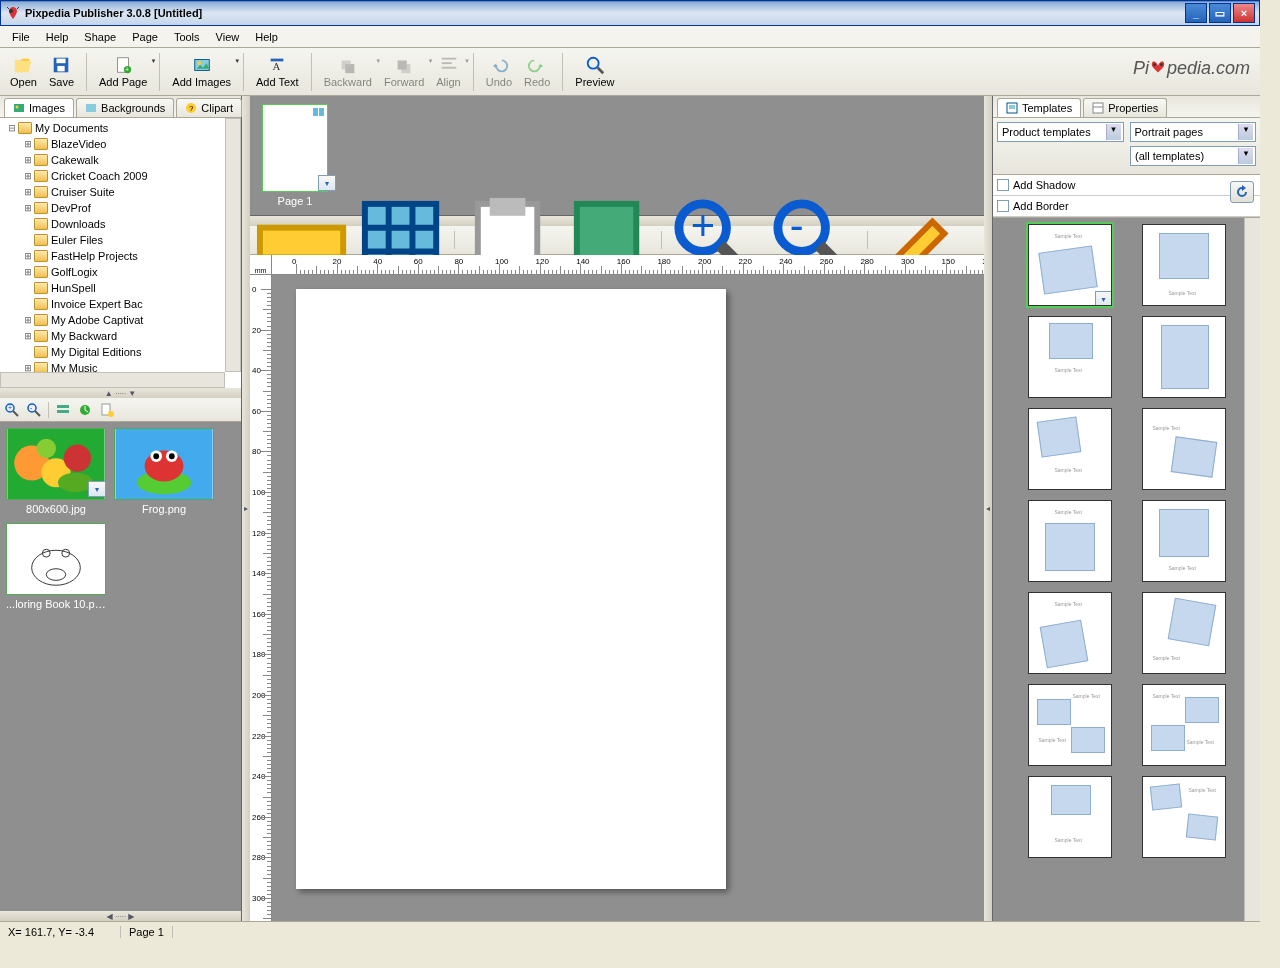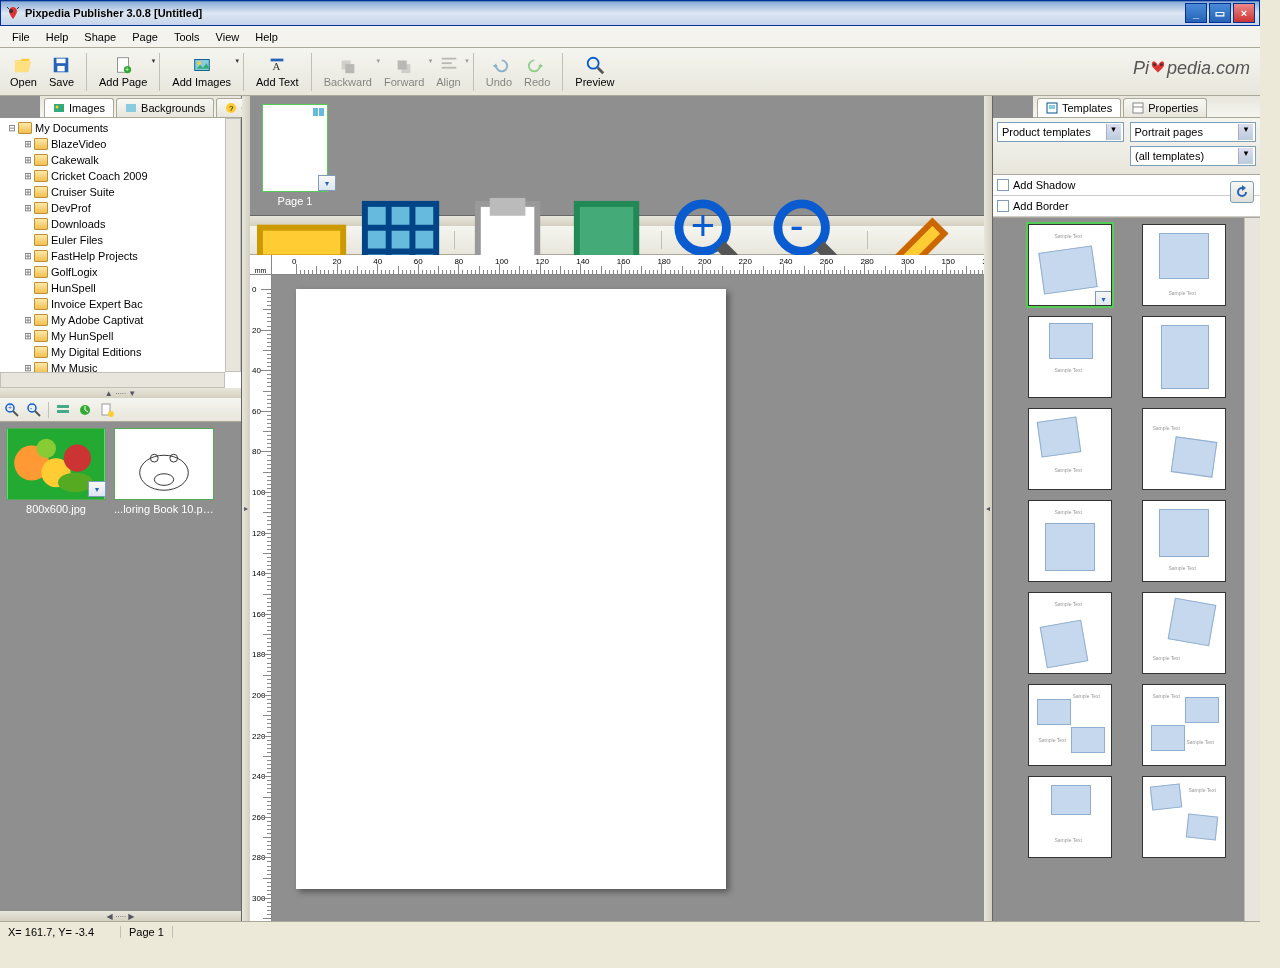--- a/index.html
+++ b/index.html
@@ -16,21 +16,21 @@
 .tbtn .ico { width: 24px; height: 20px; }
 .tbtn .lbl { font-size: 11px; margin-top: 1px; }
 .tbtn.disabled { opacity: .45; }
 .tbtn .dd { position: absolute; right: -2px; top: 4px; font-size: 7px; color: #333; }
 .sep { width: 1px; height: 38px; background: #c0c0b8; margin: 0 6px; }
 .brand { position: absolute; right: 10px; top: 10px; font-style: italic; font-size: 18px; color: #555; }
 .main { display: flex; height: 825px; }
 .panel-left { width: 242px; background: #8f8f8f; display: flex; flex-direction: column; border-right: 1px solid #666; }
 .panel-center { flex: 1; background: #8f8f8f; display: flex; flex-direction: column; position: relative; }
 .panel-right { width: 268px; background: #8f8f8f; display: flex; flex-direction: column; border-left: 1px solid #666; }
-.tabs { height: 22px; background: linear-gradient(#e8e6dc,#f5f5f0); display: flex; align-items: flex-end; padding: 0 4px; border-bottom: 1px solid #aca899; margin-left: 40px; }
+.tabs { height: 22px; background: linear-gradient(#e8e6dc,#f5f5f0); display: flex; align-items: flex-end; padding: 0 4px; border-bottom: 1px solid #aca899; }
 .tab { padding: 3px 8px; background: linear-gradient(#f8f8f4,#e8e6dc); border: 1px solid #aca899; border-bottom: none; border-radius: 3px 3px 0 0; margin-right: 2px; cursor: pointer; display: flex; align-items: center; gap: 4px; }
 .tab.active { background: #fff; }
 .tab-ico { width: 12px; height: 12px; }
 .tree { flex: 0 0 270px; background: #fff; overflow: hidden; position: relative; font-size: 11px; }
 .tree-body { position: absolute; inset: 0 16px 16px 0; overflow: hidden; padding: 2px; }
 .tree-row { display: flex; align-items: center; height: 16px; white-space: nowrap; }
 .tree-row .exp { width: 12px; text-align: center; cursor: pointer; color: #666; font-size: 9px; }
 .tree-row .fld { width: 14px; height: 12px; background: linear-gradient(#ffe9a8,#f0c050); border: 1px solid #c09030; border-radius: 1px; margin-right: 3px; }
 .hsb, .vsb { position: absolute; background: #e8e6dc; border: 1px solid #c0c0b8; }
 .hsb { left: 0; right: 16px; bottom: 0; height: 16px; }
@@ -282,21 +282,21 @@
             <span class="name">Invoice Expert Bac</span>
           </div>
           <div class="tree-row" style="padding-left: 20px;">
             <span class="exp">⊞</span>
             <span class="fld"></span>
             <span class="name">My Adobe Captivat</span>
           </div>
           <div class="tree-row" style="padding-left: 20px;">
             <span class="exp">⊞</span>
             <span class="fld"></span>
-            <span class="name">My HunSpell</span>
+            <span class="name">My Backward</span>
           </div>
           <div class="tree-row" style="padding-left: 20px;">
             <span class="exp"></span>
             <span class="fld"></span>
             <span class="name">My Digital Editions</span>
           </div>
           <div class="tree-row" style="padding-left: 20px;">
             <span class="exp">⊞</span>
             <span class="fld"></span>
             <span class="name">My Music</span>
@@ -336,20 +336,32 @@
           <svg class="thumb-img" viewBox="0 0 100 72">
             <rect width="100" height="72" fill="#2a3"></rect>
             <circle cx="25" cy="35" r="18" fill="#f93"></circle>
             <circle cx="50" cy="45" r="15" fill="#fc3"></circle>
             <circle cx="72" cy="30" r="14" fill="#c33"></circle>
             <circle cx="40" cy="20" r="10" fill="#8c3"></circle>
             <ellipse cx="70" cy="55" rx="18" ry="10" fill="#5a2"></ellipse>
           </svg>
           <div class="dd-btn" style="position:absolute;right:0;bottom:18px">▾</div>
           <div class="thumb-lbl">800x600.jpg</div>
+        </div>
+        <div class="thumb-item">
+          <svg class="thumb-img" viewBox="0 0 100 72">
+            <rect width="100" height="72" fill="#4ae"></rect>
+            <ellipse cx="50" cy="55" rx="28" ry="12" fill="#5c3"></ellipse>
+            <ellipse cx="50" cy="38" rx="20" ry="16" fill="#d33"></ellipse>
+            <circle cx="42" cy="28" r="6" fill="#fff"></circle>
+            <circle cx="58" cy="28" r="6" fill="#fff"></circle>
+            <circle cx="42" cy="28" r="3" fill="#000"></circle>
+            <circle cx="58" cy="28" r="3" fill="#000"></circle>
+          </svg>
+          <div class="thumb-lbl">Frog.png</div>
         </div>
         <div class="thumb-item">
           <svg class="thumb-img" viewBox="0 0 100 72">
             <rect width="100" height="72" fill="#fff"></rect>
             <ellipse cx="50" cy="45" rx="25" ry="18" fill="none" stroke="#333"></ellipse>
             <circle cx="40" cy="30" r="4" fill="none" stroke="#333"></circle>
             <circle cx="60" cy="30" r="4" fill="none" stroke="#333"></circle>
             <ellipse cx="50" cy="52" rx="10" ry="6" fill="none" stroke="#333"></ellipse>
           </svg>
           <div class="thumb-lbl">...loring Book 10.png</div>

